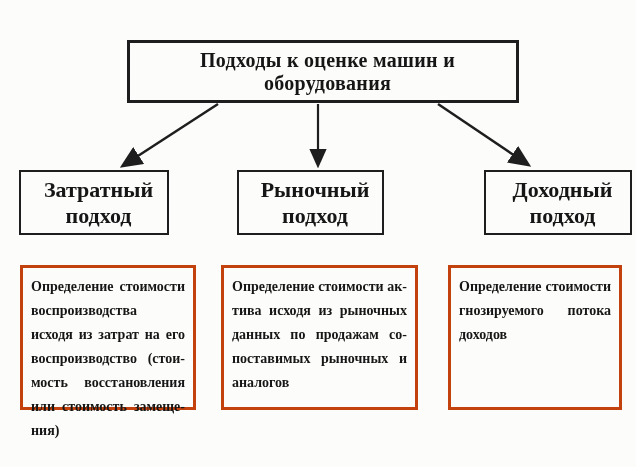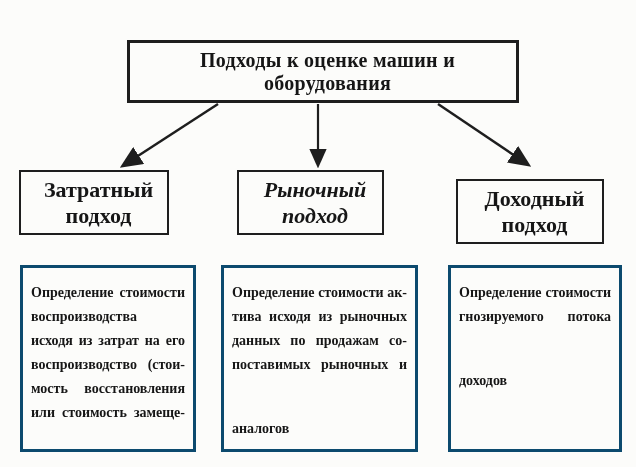--- a/index.html
+++ b/index.html
@@ -40,49 +40,48 @@
   .approach-box {
     top: 170px;
     height: 65px;
   }
   .approach-box .label-text {
     font-size: 22px;
     font-weight: bold;
     text-align: center;
   }
   .approach-cost   { left: 19px;  width: 150px; }
-  .approach-market { left: 237px; width: 147px; font-style: italic; }
-  .approach-income { left: 456px; width: 148px; margin-top: 9px; }
+  .approach-market { left: 237px; width: 147px; }
+  .approach-income { left: 484px; width: 148px; }
 
   .desc-box {
     position: absolute;
     top: 265px;
-    height: 187px;
+    height: 145px;
     background: #fcfcfa;
-    border: 3px solid #0c4a6e;
+    border: 3px solid #c2410c;
     box-sizing: border-box;
-    padding: 13px 8px;
+    padding: 7px 8px;
   }
   .desc-cost   { left: 20px;  width: 176px; }
   .desc-market { left: 221px; width: 197px; }
   .desc-income { left: 448px; width: 174px; }
 
   .desc-line {
     font-size: 14px;
     font-weight: bold;
     line-height: 24px;
     text-align: justify;
     text-align-last: justify;
     white-space: normal;
     overflow: hidden;
     height: 24px;
   }
   .desc-line.last {
     text-align-last: left;
-    margin-top: 40px;
   }
 
   .arrows-layer {
     position: absolute;
     left: 0; top: 0;
     width: 636px; height: 467px;
     pointer-events: none;
   }
 </style>
 </head>

